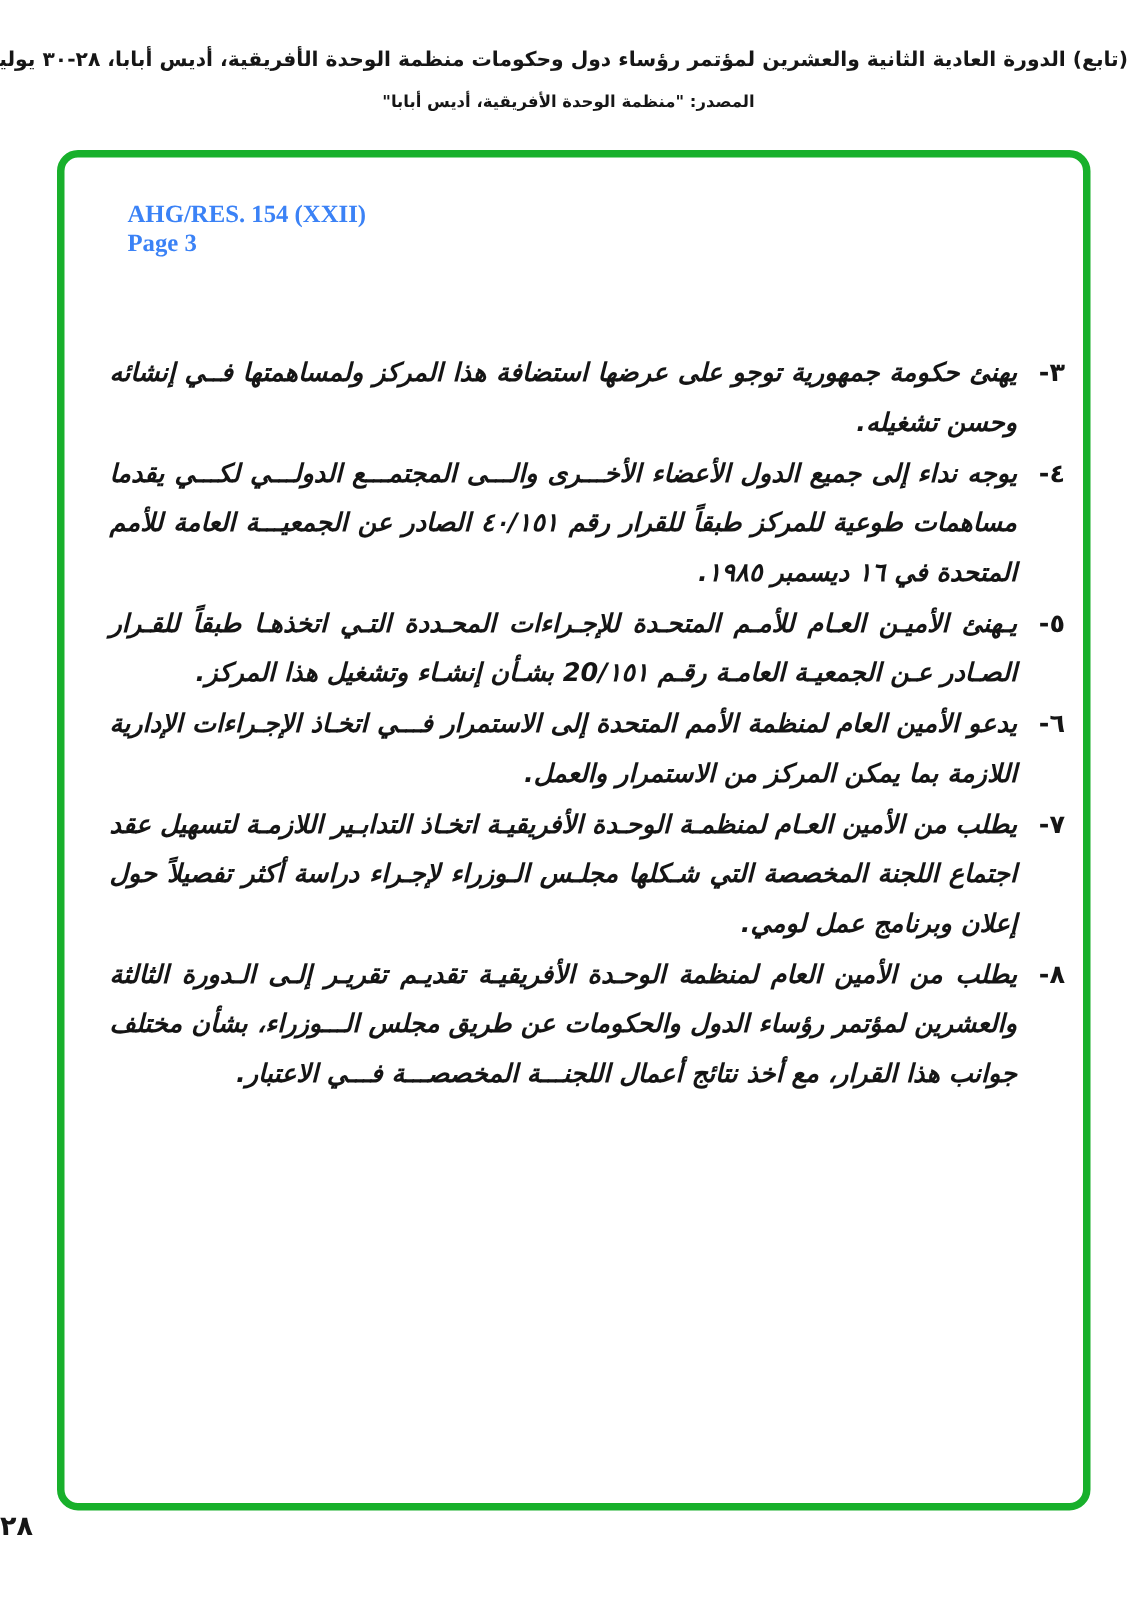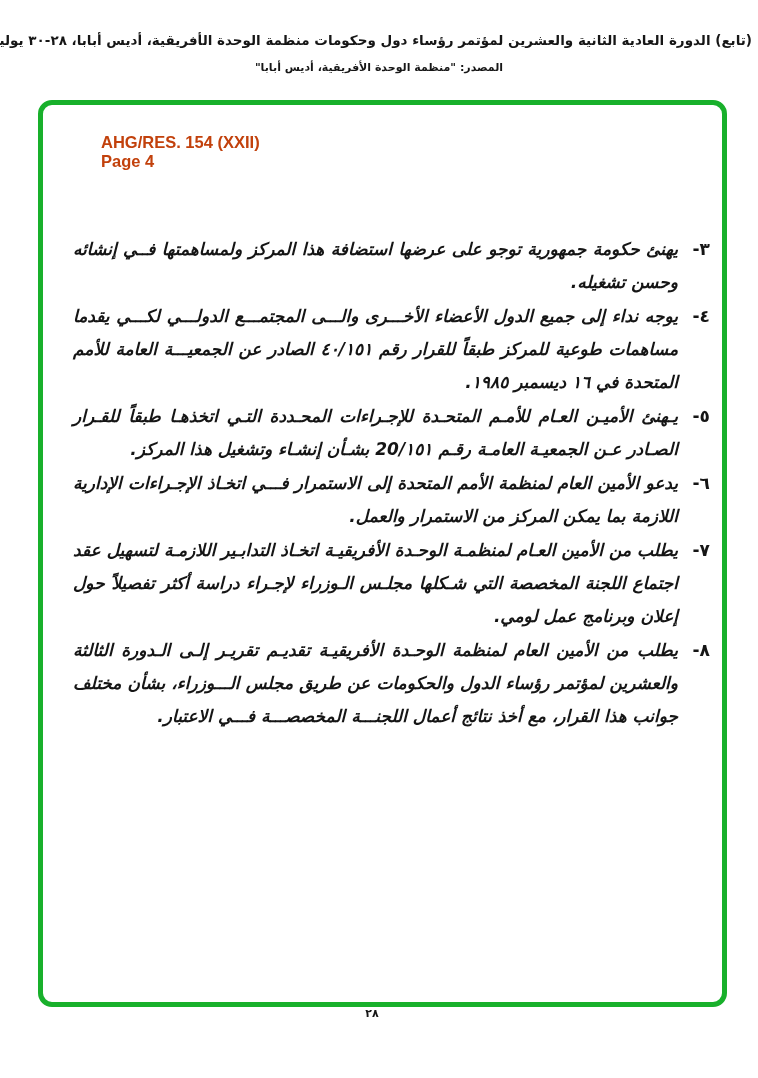--- a/index.html
+++ b/index.html
@@ -43,26 +43,26 @@
     top: 100px;
     width: 679px;
     height: 897px;
     border: 5px solid #18b02b;
     border-radius: 14px;
     background: #ffffff;
   }
   .docref {
     position: absolute;
     top: 28px;
-    left: 58px;
-    font-family: Liberation Sans, sans-serif;
+    left: 42px;
+    font-family: Liberation Serif, serif;
     font-weight: bold;
     font-size: 16.5px;
     line-height: 19px;
-    color: #c2410c;
+    color: #3b82f6;
   }
   .items {
     position: absolute;
     top: 128px;
     right: 12px;
     left: 30px;
     direction: rtl;
   }
   .item {
     display: flex;
@@ -80,36 +80,35 @@
   .item .itext {
     flex: 1 1 auto;
     text-align: justify;
     font-style: italic;
   }
   .pagenum {
     position: absolute;
     top: 1007px;
     left: 0;
     width: 744px;
-    text-align: center;
-    font-size: 11px;
+    font-size: 18px;
     font-weight: bold;
     letter-spacing: 2px;
   }
 </style>
 </head>
 <body>
 
 <div class="session-line">(تابع)  الدورة العادية الثانية والعشرين لمؤتمر رؤساء دول وحكومات منظمة الوحدة الأفريقية، أديس أبابا، ٢٨-٣٠ يوليه ١٩٨٦</div>
 <div class="source-line">المصدر:  "منظمة الوحدة الأفريقية، أديس أبابا"</div>
 
 <div class="frame" style="border-color: rgb(24, 176, 43);">
   <div class="docref">
     <div>AHG/RES. 154 (XXII)</div>
-    <div>Page 4</div>
+    <div>Page 3</div>
   </div>
 
   <div class="items">
     <div class="item">
       <span class="num">٣-</span>
       <div class="itext">يهنئ حكومة جمهورية توجو على عرضها استضافة هذا المركز ولمساهمتها فــي إنشائه وحسن تشغيله.</div>
     </div>
     <div class="item">
       <span class="num">٤-</span>
       <div class="itext">يوجه نداء إلى جميع الدول الأعضاء الأخـــرى والـــى المجتمـــع الدولـــي لكـــي يقدما مساهمات طوعية للمركز طبقاً للقرار رقم ٤٠/١٥١ الصادر عن الجمعيـــة العامة للأمم المتحدة في ١٦ ديسمبر ١٩٨٥.</div>

